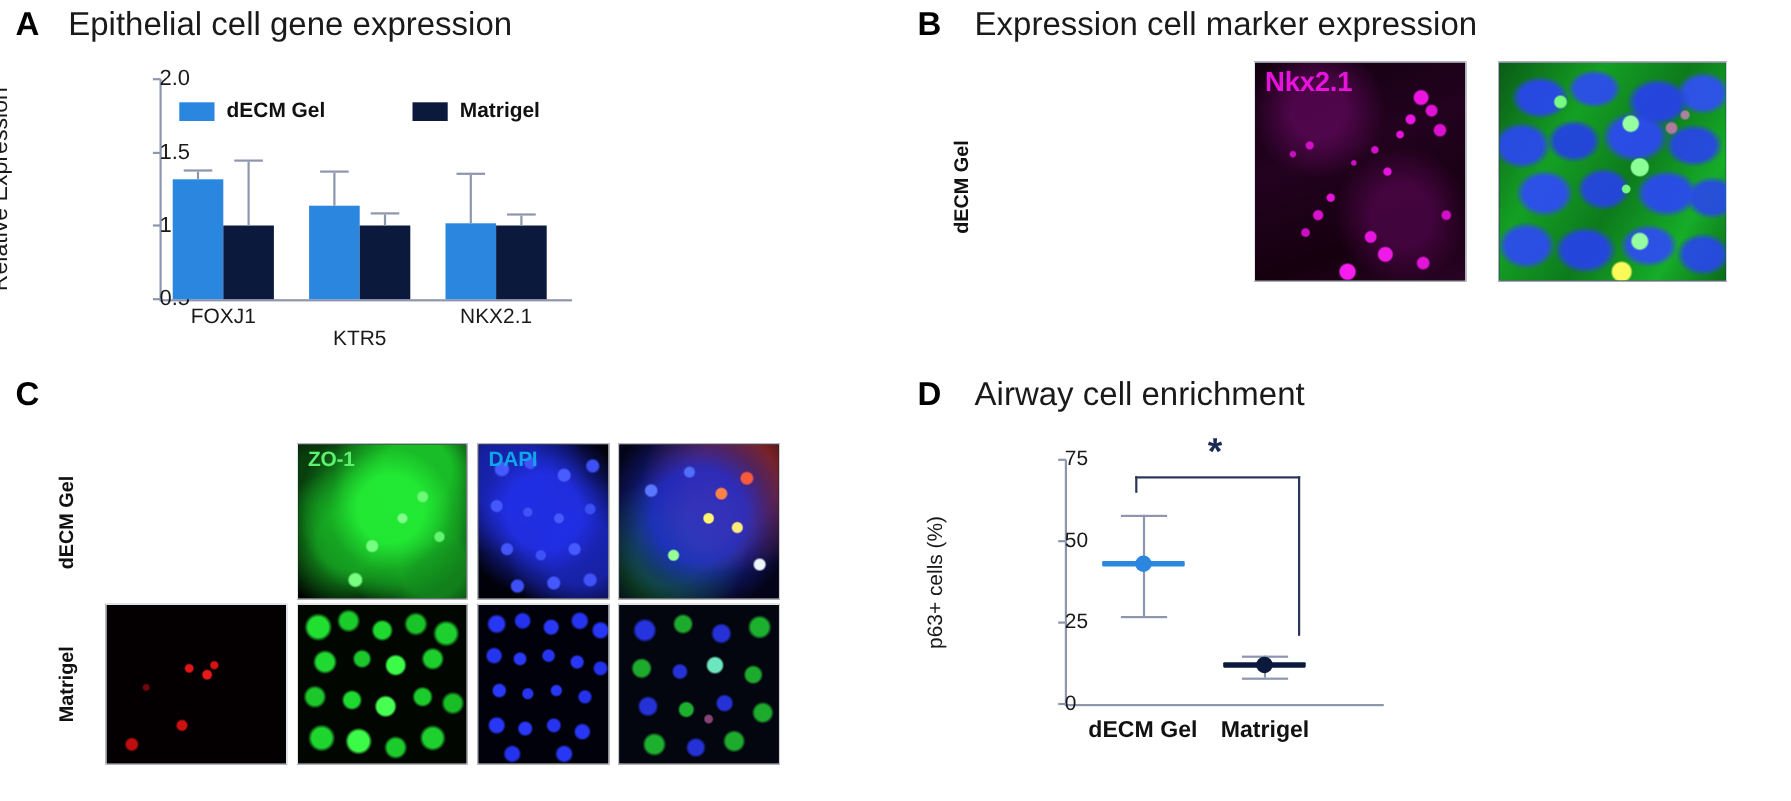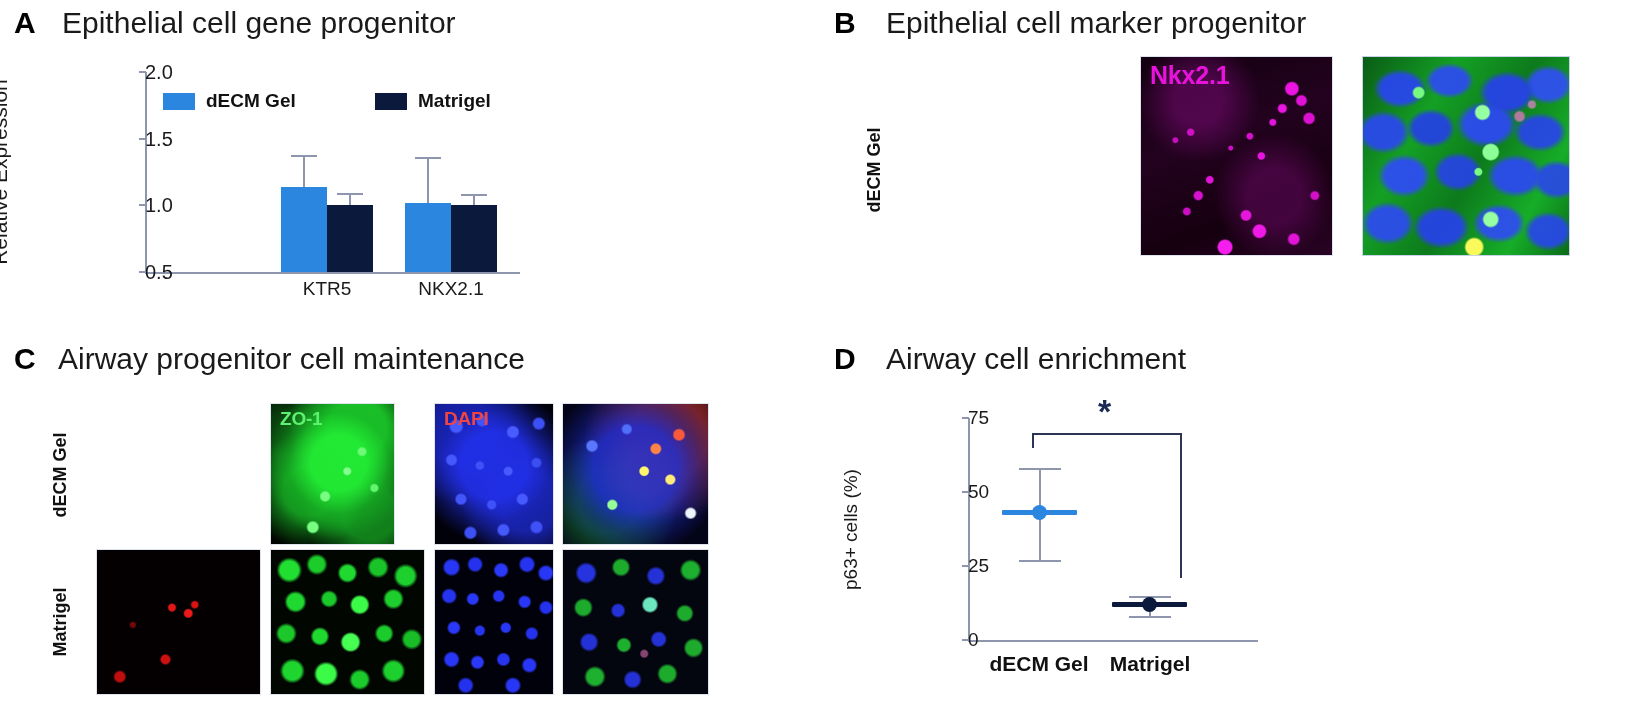--- a/index.html
+++ b/index.html
@@ -164,21 +164,21 @@
     line-height: 1;
   }
 </style>
 </head>
 <body>
 
 <div class="figure">
 
   <div class="panel" id="panelA">
     <div class="panel-letter" style="left:14px; top:8px;">A</div>
-    <div class="panel-title" style="left:62px; top:8px;">Epithelial cell gene progenitor</div>
+    <div class="panel-title" style="left:62px; top:8px;">Epithelial cell gene expression</div>
 
     <div class="ylabel-a">Relative Expression</div>
 
     <div class="plot">
       <div class="axis-y-line"></div>
       <div class="axis-x-line"></div>
 
       <div class="ytick" style="top:200px;left:40px;">0.5</div>
       <div class="ytick-mark" style="top:200px;"></div>
       <div class="ytick" style="top:133.3px;left:40px;">1.0</div>
@@ -192,50 +192,61 @@
         <div class="legend-item" style="left:0px;top:0px;">
           <span class="legend-swatch" style="background:#2b86e0;"></span>
           <span class="legend-text">dECM Gel</span>
         </div>
         <div class="legend-item" style="left:212px;top:0px;">
           <span class="legend-swatch" style="background:#0b1a3c;"></span>
           <span class="legend-text">Matrigel</span>
         </div>
       </div>
 
+      <div class="bargroup" style="left:52px; width:92px;">
+        <div class="bar gel" style="height:109.3px;"></div>
+        <div class="errbar" style="left:22px; bottom:109.3px; height:6.7px;"></div>
+        <div class="errcap" style="left:10px; bottom:116px;"></div>
+
+        <div class="bar mtg" style="height:66.7px;"></div>
+        <div class="errbar" style="left:68px; bottom:66.7px; height:58.7px;"></div>
+        <div class="errcap" style="left:56px; bottom:125.4px;"></div>
+
+        <div class="xtick-label" style="left:-14px;">FOXJ1</div>
+      </div>
 
       <div class="bargroup" style="left:176px; width:92px;">
         <div class="bar gel" style="height:85.3px;"></div>
         <div class="errbar" style="left:22px; bottom:85.3px; height:29.3px;"></div>
         <div class="errcap" style="left:10px; bottom:114.6px;"></div>
 
         <div class="bar mtg" style="height:66.7px;"></div>
         <div class="errbar" style="left:68px; bottom:66.7px; height:10.7px;"></div>
         <div class="errcap" style="left:56px; bottom:77.4px;"></div>
 
-        <div class="xtick-label" style="left:-14px;">KTR5</div>
+        <div class="xtick-label" style="left:-14px;margin-top:20px;">KTR5</div>
       </div>
 
       <div class="bargroup" style="left:300px; width:92px;">
         <div class="bar gel" style="height:69.3px;"></div>
         <div class="errbar" style="left:22px; bottom:69.3px; height:44px;"></div>
         <div class="errcap" style="left:10px; bottom:113.3px;"></div>
 
         <div class="bar mtg" style="height:66.7px;"></div>
         <div class="errbar" style="left:68px; bottom:66.7px; height:9.3px;"></div>
         <div class="errcap" style="left:56px; bottom:76px;"></div>
 
         <div class="xtick-label" style="left:-14px;">NKX2.1</div>
       </div>
     </div>
   </div>
 
   <div class="panel" id="panelB">
     <div class="panel-letter" style="left:14px; top:8px;">B</div>
-    <div class="panel-title" style="left:66px; top:8px;">Epithelial cell marker progenitor</div>
+    <div class="panel-title" style="left:66px; top:8px;">Expression cell marker expression</div>
 
     <div class="row-label">dECM Gel</div>
 
 
     <div class="micro" style="left:320px; top:56px; width:193px; height:200px;">
       <div class="tex" style="background:
             radial-gradient(circle at 30% 22%, rgba(120,10,115,.55) 0 12%, transparent 30%),
             radial-gradient(circle at 70% 70%, rgba(110,8,105,.5) 0 14%, transparent 32%),
             linear-gradient(160deg,#12000f 0%,#23021f 40%,#15000f 75%,#2a0325 100%);"></div>
       <div class="tex" style="background:
@@ -287,27 +298,26 @@
             radial-gradient(circle at 56% 58%, rgba(120,250,130,1) 0 2%, transparent 2.8%),
             radial-gradient(circle at 62% 82%, rgba(150,255,160,1) 0 3.2%, transparent 4.2%),
             radial-gradient(circle at 54% 96%, rgba(250,250,90,1) 0 3.6%, transparent 4.6%),
             radial-gradient(circle at 76% 30%, rgba(230,120,200,.75) 0 2%, transparent 3%),
             radial-gradient(circle at 82% 24%, rgba(235,130,210,.7) 0 1.4%, transparent 2.2%);"></div>
     </div>
   </div>
 
   <div class="panel" id="panelC">
     <div class="panel-letter" style="left:14px; top:14px;">C</div>
-    <div class="panel-title" style="left:58px; top:14px;">Airway progenitor cell maintenance</div>
 
     <div class="row-label" style="left:50px; top:75px;">dECM Gel</div>
     <div class="row-label" style="left:50px; top:222px;">Matrigel</div>
 
 
-    <div class="micro" style="left:270px; top:73px; width:125px; height:142px;">
+    <div class="micro" style="left:270px; top:73px; width:155px; height:142px;">
       <div class="tex" style="background:#010501;"></div>
       <div class="tex" style="background:
             radial-gradient(circle at 55% 42%, rgba(34,235,52,.95) 0 26%, rgba(24,185,38,.55) 48%, transparent 72%),
             radial-gradient(circle at 70% 18%, rgba(30,225,46,.85) 0 20%, transparent 48%),
             radial-gradient(circle at 30% 62%, rgba(26,200,40,.7) 0 20%, transparent 48%),
             radial-gradient(circle at 80% 78%, rgba(28,210,44,.6) 0 18%, transparent 44%),
             radial-gradient(circle at 14% 22%, rgba(20,150,32,.4) 0 14%, transparent 36%);"></div>
       <div class="tex" style="background:
             radial-gradient(circle at 44% 66%, rgba(120,255,130,1) 0 3.6%, transparent 5%),
             radial-gradient(circle at 62% 48%, rgba(130,255,140,1) 0 3%, transparent 4.4%),
@@ -331,21 +341,21 @@
             radial-gradient(circle at 14% 40%, rgba(68,88,252,1) 0 3.4%, transparent 4.8%),
             radial-gradient(circle at 38% 44%, rgba(62,82,248,1) 0 3.2%, transparent 4.6%),
             radial-gradient(circle at 62% 48%, rgba(70,90,255,1) 0 3.6%, transparent 5%),
             radial-gradient(circle at 86% 42%, rgba(58,78,242,1) 0 3%, transparent 4.4%),
             radial-gradient(circle at 22% 68%, rgba(66,86,250,1) 0 3.4%, transparent 4.8%),
             radial-gradient(circle at 48% 72%, rgba(62,82,248,1) 0 3.2%, transparent 4.6%),
             radial-gradient(circle at 74% 68%, rgba(70,90,255,1) 0 3.5%, transparent 5%),
             radial-gradient(circle at 30% 92%, rgba(60,80,245,1) 0 3.2%, transparent 4.6%),
             radial-gradient(circle at 58% 90%, rgba(68,88,252,1) 0 3.4%, transparent 4.8%),
             radial-gradient(circle at 86% 88%, rgba(62,82,248,1) 0 3%, transparent 4.4%);"></div>
-      <div class="micro-tag small" style="color:#ef4444;">DAPI</div>
+      <div class="micro-tag small" style="color:#0ea5e9;">DAPI</div>
     </div>
 
     <div class="micro" style="left:562px; top:73px; width:147px; height:142px;">
       <div class="tex" style="background:#040418;"></div>
       <div class="tex" style="background:
             radial-gradient(circle at 50% 46%, rgba(30,44,210,.85) 0 40%, rgba(24,36,170,.45) 62%, transparent 84%),
             radial-gradient(circle at 72% 24%, rgba(230,60,40,.55) 0 26%, transparent 56%),
             radial-gradient(circle at 56% 50%, rgba(240,200,40,.45) 0 18%, transparent 44%),
             radial-gradient(circle at 32% 70%, rgba(30,190,50,.42) 0 22%, transparent 50%);"></div>
       <div class="tex" style="background:

